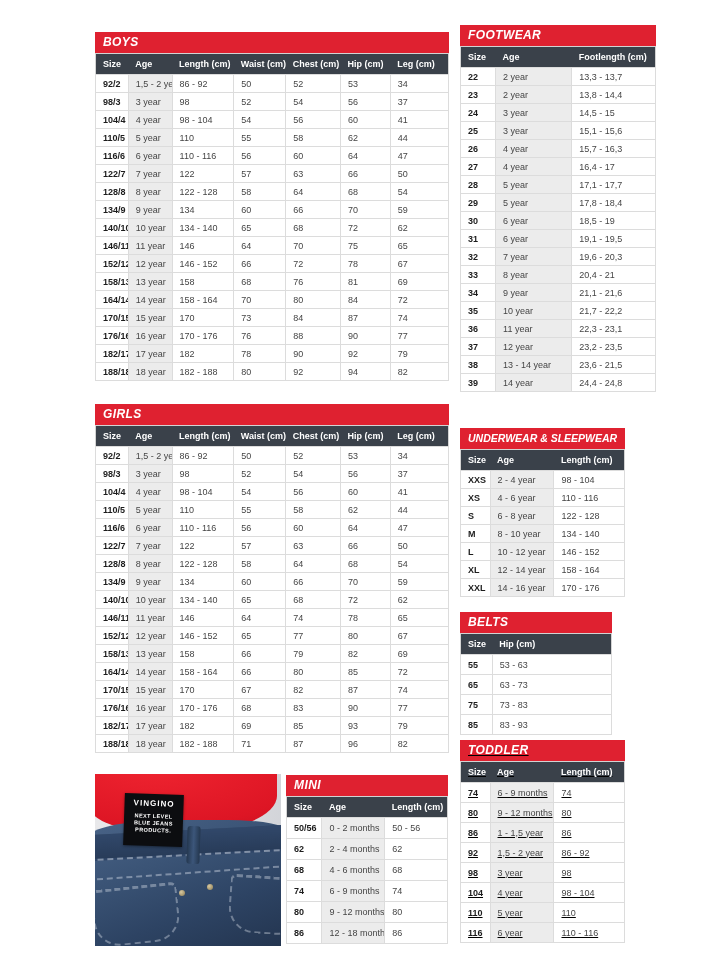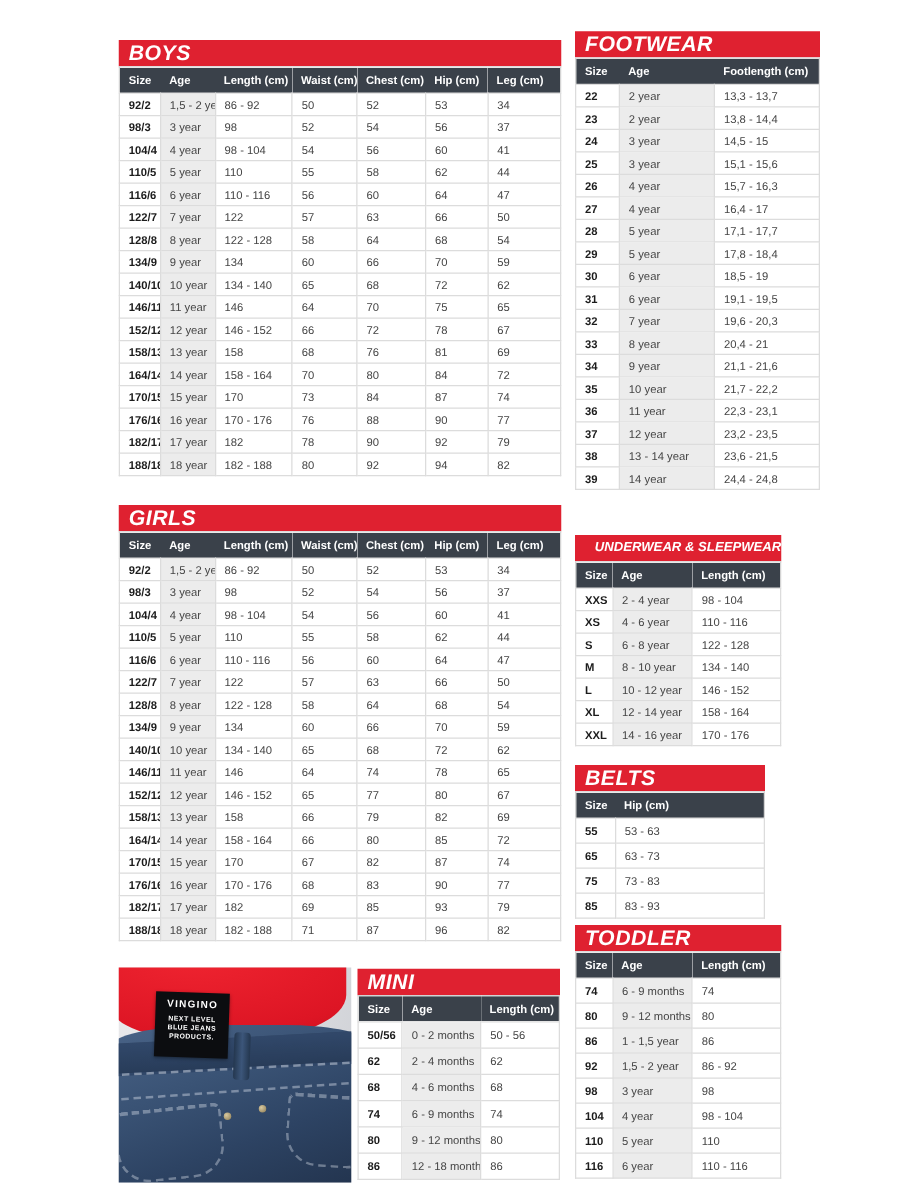--- a/index.html
+++ b/index.html
@@ -12,24 +12,24 @@
   }
   *{margin:0;padding:0;box-sizing:border-box;}
   html,body{background:#fff;}
   .page{
     position:relative;width:720px;height:960px;background:#ffffff;overflow:hidden;
     font-family:"Liberation Sans",sans-serif;
   }
   .tbl{position:absolute;}
   .bar{
     height:21px;background:var(--red);color:#fff;
-    font-style:italic;font-weight:bold;font-size:17px;line-height:21px;
+    font-style:italic;font-weight:bold;font-size:12px;line-height:21px;
     padding-left:8px;letter-spacing:.4px;text-transform:uppercase;
   }
-  #underwear .bar{font-size:10.5px;letter-spacing:0;text-align:right;}
+  #underwear .bar{font-size:10.5px;letter-spacing:0;}
   table{width:100%;border-collapse:collapse;table-layout:fixed;background:#fff;border:1px solid #d3d3d3;}
   thead th{
     background:var(--dark);color:#fff;font-size:9px;font-weight:bold;
     text-align:left;padding:0 0 0 7px;height:21px;border:0;white-space:nowrap;overflow:hidden;
   }
   td{
     font-size:9px;color:var(--text);padding:0 0 0 7px;height:18px;
     border:1px solid var(--border);white-space:nowrap;overflow:hidden;background:#fff;
   }
   td:first-child{font-weight:bold;color:var(--textbold);}
@@ -45,21 +45,21 @@
   .t3 th:nth-child(2){width:39%}
   #mini th:nth-child(1){width:22%}
   #mini th:nth-child(2){width:39%}
   .t2 th:nth-child(1){width:21%}
   
   #boys{left:95px;top:32px;width:354px;}
   #girls{left:95px;top:404px;width:354px;}
   #footwear{left:460px;top:25px;width:196px;}
   #underwear{left:460px;top:428px;width:165px;}
   #belts{left:460px;top:612px;width:152px;}
-  #toddler{left:460px;top:740px;width:165px;}
+  #toddler{left:460px;top:740px;width:165px;text-decoration:underline;}
   #mini{left:286px;top:775px;width:162px;}
   #belts td,#toddler td{height:20px;}
   #mini td{height:21px;margin-left:11px;}
   
   #photo{
     position:absolute;left:95px;top:774px;width:186px;height:172px;overflow:hidden;
     background:linear-gradient(100deg,#e9e9eb 0%,#dfe0e3 55%,#cfd1d6 100%);
   }
   .ph-shirt{
     position:absolute;left:-6px;top:-8px;width:188px;height:66px;

